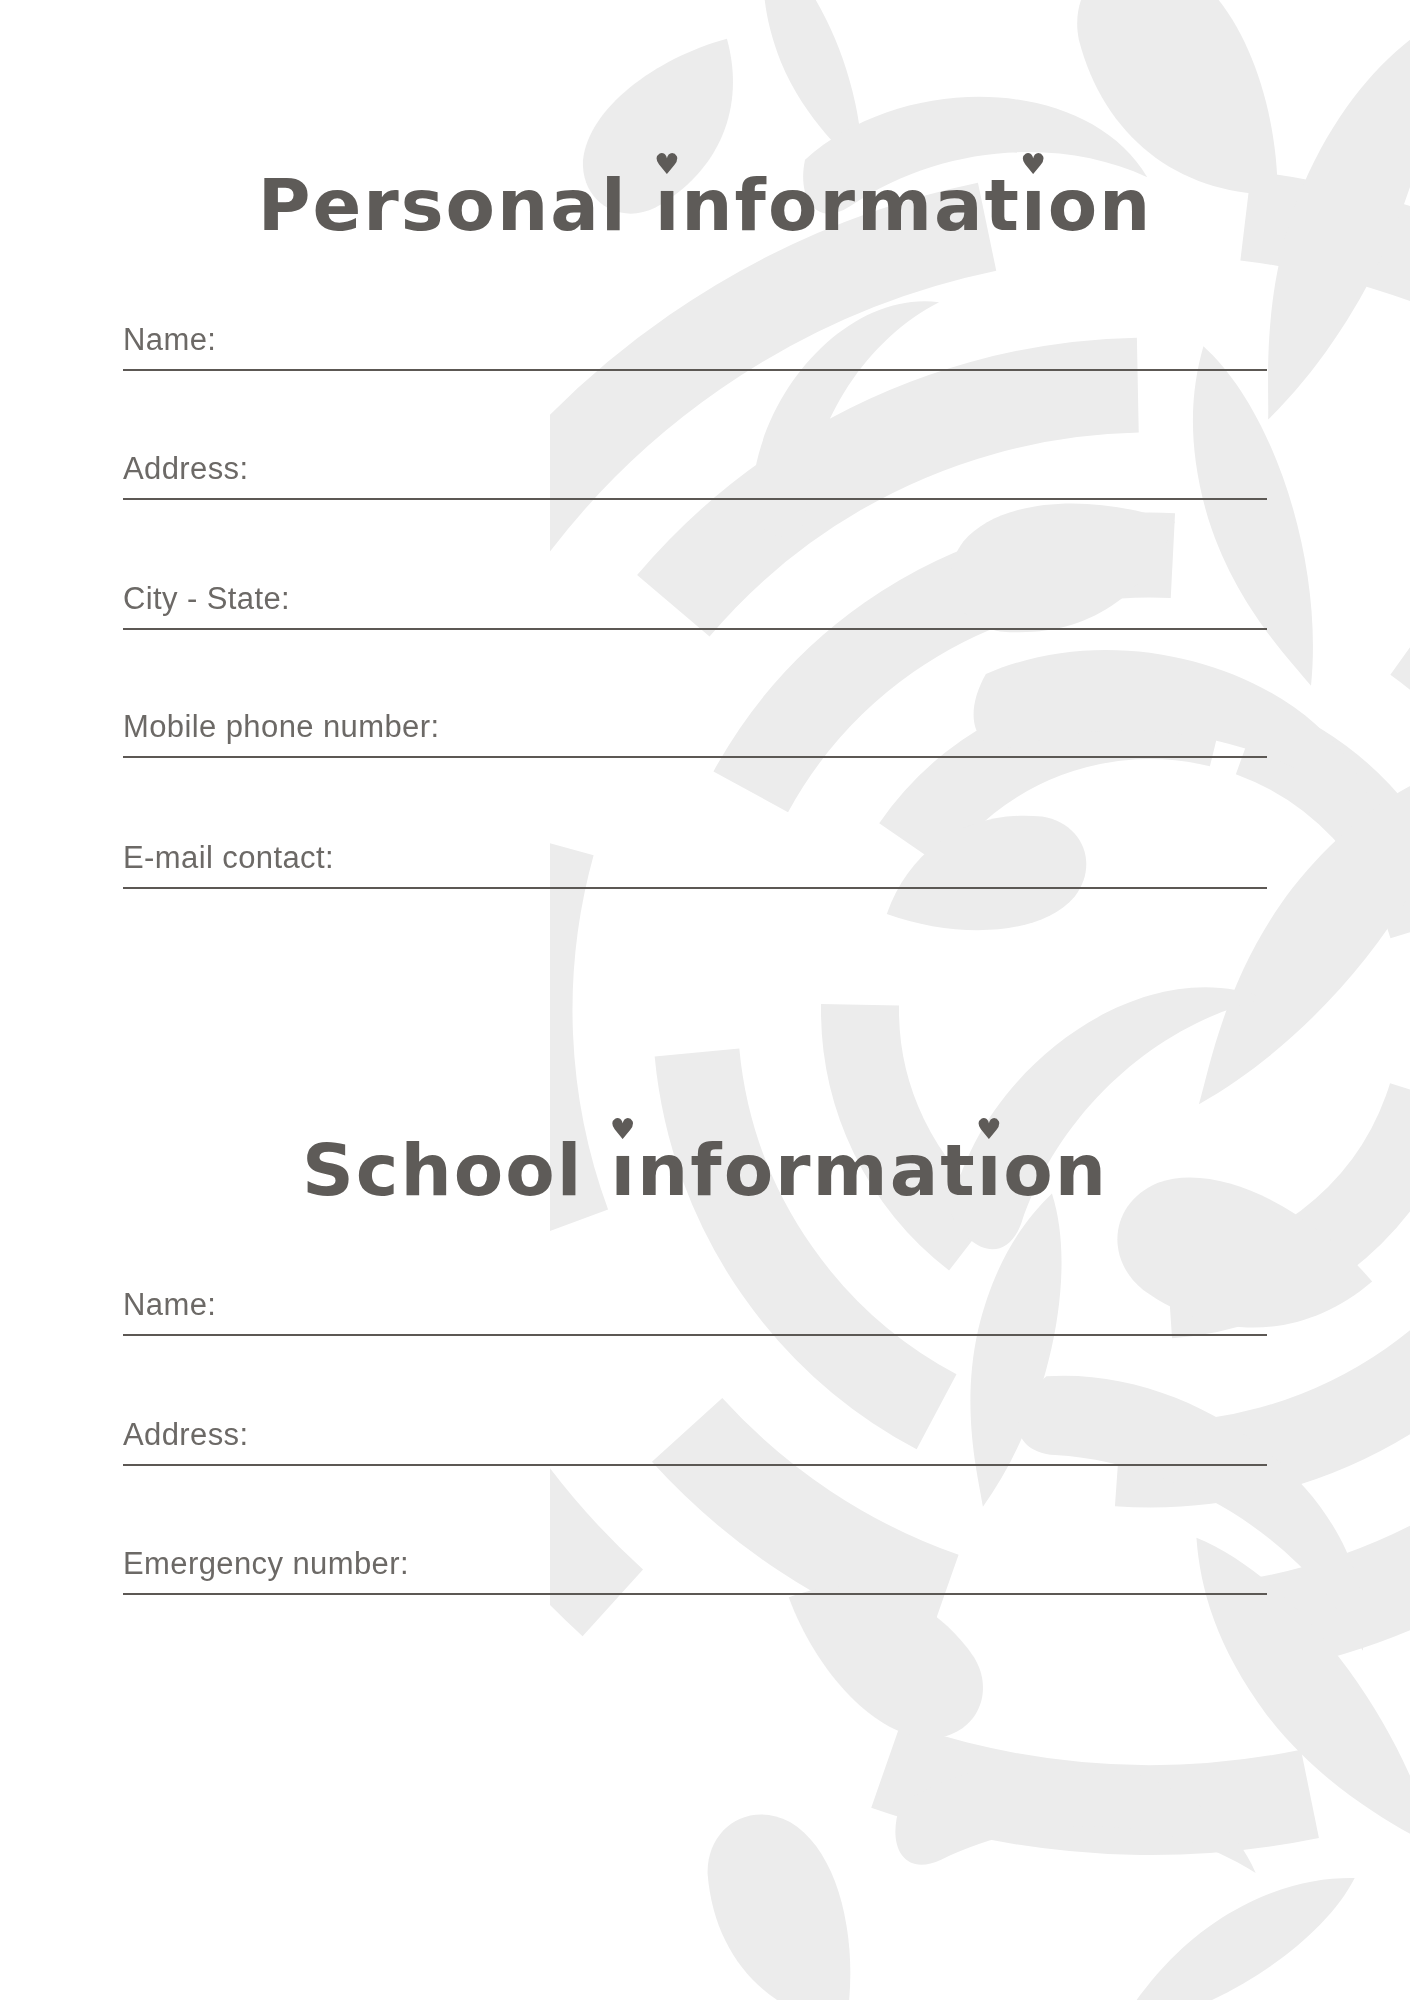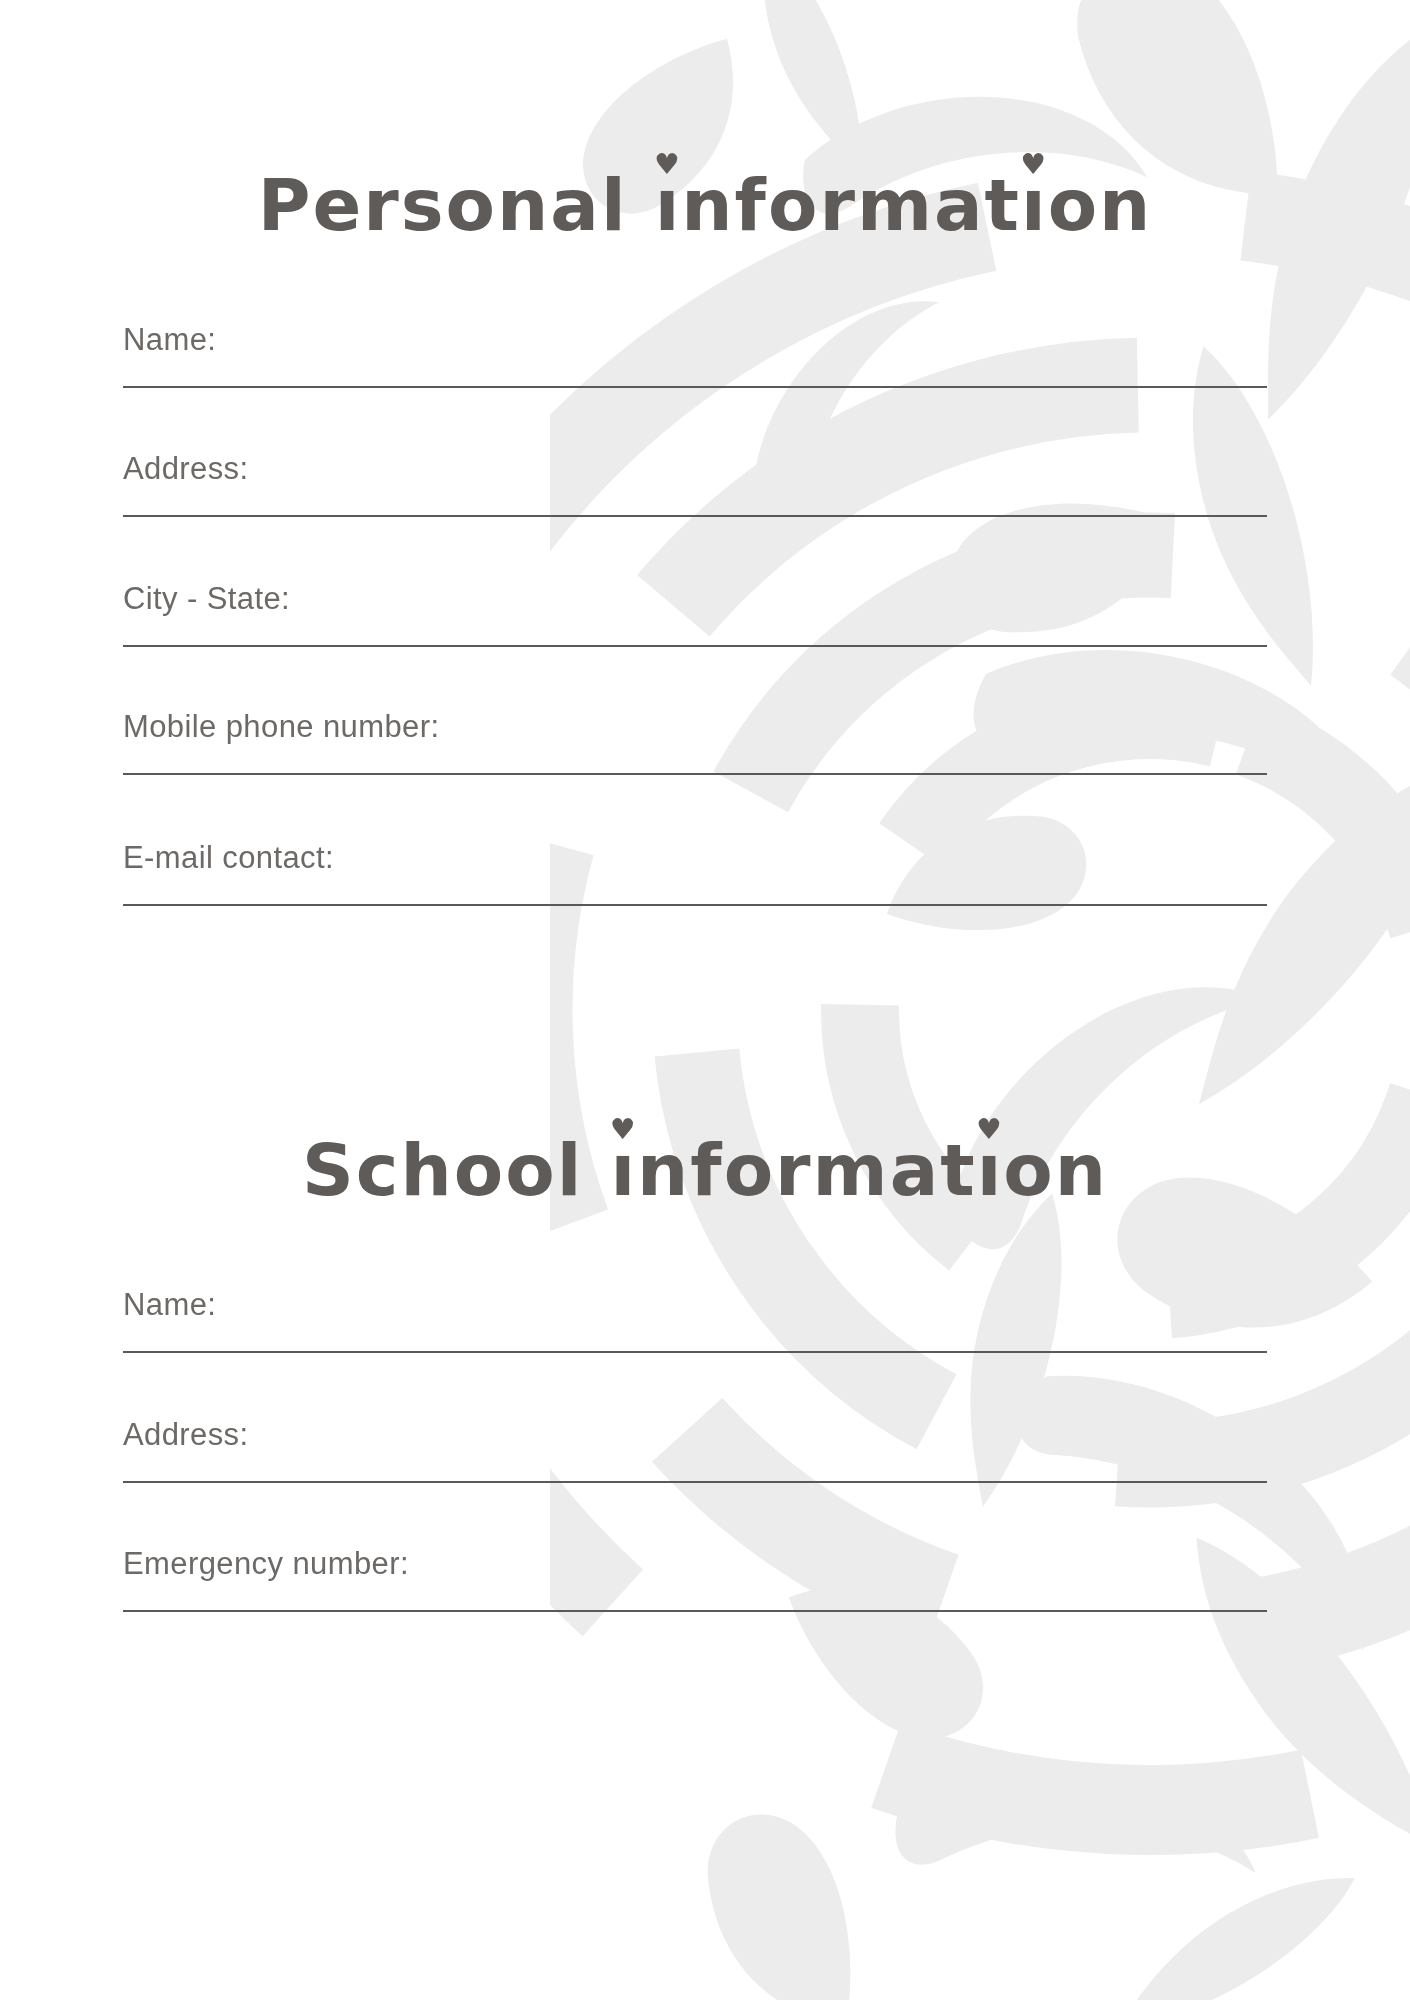--- a/index.html
+++ b/index.html
@@ -40,21 +40,21 @@
     top: -0.34em;
     font-size: 0.40em;
     line-height: 1;
     color: #5e5b58;
   }
   .field {
     position: absolute;
     left: 123px;
     width: 1144px;
     border-bottom: 2.5px solid #5c5854;
-    padding-bottom: 27px;
+    padding-bottom: 10px;
   }
   .field .label {
     display: block;
     font-size: 31px;
     line-height: 38px;
     letter-spacing: 0.4px;
     color: #6c6966;
   }
 </style>
 </head>

